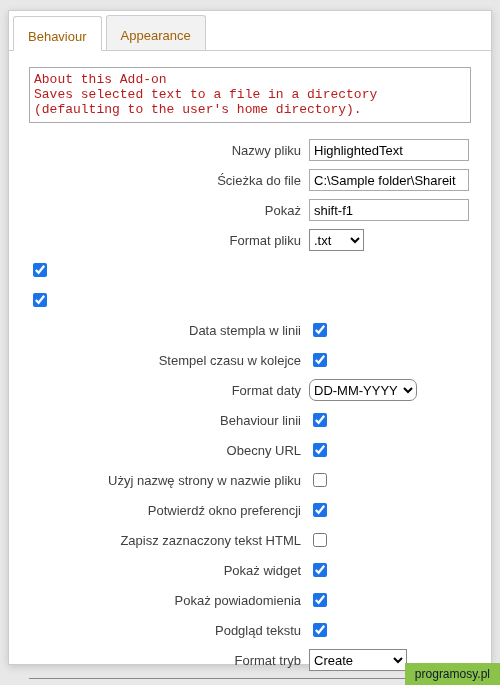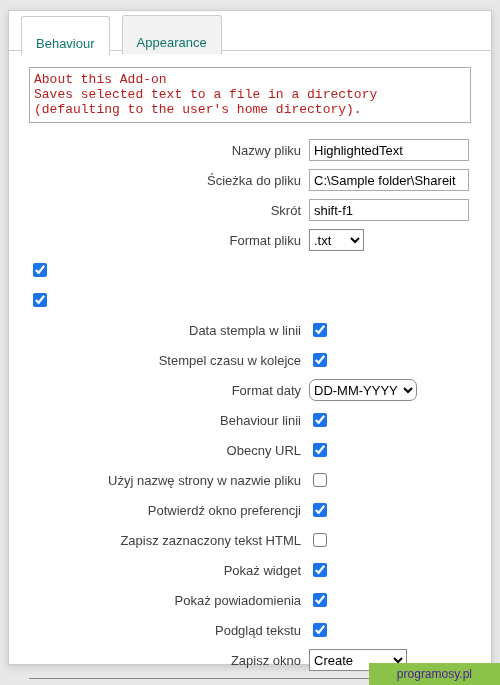--- a/index.html
+++ b/index.html
@@ -23,29 +23,29 @@
     border: 1px solid #ccc;
     box-shadow: 0 2px 8px rgba(0,0,0,0.15);
   }
   .tabs {
     display: flex;
     border-bottom: 1px solid #ccc;
     background: #fff;
     height: 40px;
   }
   .tab {
-    padding: 19px 14px;
+    padding: 12px 14px;
     border: 1px solid #ccc;
     border-bottom: none;
-    margin-left: 12px;
+    margin-left: 4px;
     margin-top: 4px;
     background: #f2f2f2;
     cursor: pointer;
     font-size: 13px;
-    color: #0f766e;
+    color: #a16207;
     border-radius: 3px 3px 0 0;
   }
   .tab.active {
     background: #fff;
     border-bottom: 1px solid #fff;
     position: relative;
     top: 1px;
   }
   .content {
     padding: 16px 20px 10px 20px;
@@ -104,23 +104,23 @@
   hr.sep {
     margin: 6px 0 18px 0;
     border: none;
     border-top: 1px solid #888;
   }
   .watermark {
     position: absolute;
     right: 0;
     bottom: 0;
     background: #8bc34a;
-    color: #4c1d95;
+    color: #0f172a;
     font-size: 12px;
-    padding: 4px 28px;
+    padding: 4px 10px;
     font-family: Arial, sans-serif;
   }
 </style>
 </head>
 <body>
 
 <div class="panel">
 
   <div class="tabs">
     <div class="tab active">Behaviour</div>
@@ -133,26 +133,26 @@
 Saves selected text to a file in a directory (defaulting to the user's home directory).</textarea>
 
     <div class="form">
 
       <div class="row">
         <div class="lbl">Nazwy pliku</div>
         <div class="ctrl"><input type="text" value="HighlightedText" style=""></div>
       </div>
 
       <div class="row">
-        <div class="lbl">Ścieżka do pliku</div>
+        <div class="lbl">Ścieżka do file</div>
         <div class="ctrl"><input type="text" value="C:\Sample folder\Shareit" style=""></div>
       </div>
 
       <div class="row">
-        <div class="lbl">Skrót</div>
+        <div class="lbl">Pokaż</div>
         <div class="ctrl"><input type="text" value="shift-f1" style=""></div>
       </div>
 
       <div class="row">
         <div class="lbl">Format pliku</div>
         <div class="ctrl"><select class="fmt"><option>.txt</option></select></div>
       </div>
 
       <div class="row">
         <div class="ctrl"><input type="checkbox" checked="" style=""></div>
@@ -211,21 +211,21 @@
         <div class="lbl">Pokaż powiadomienia</div>
         <div class="ctrl"><input type="checkbox" checked="" style=""></div>
       </div>
 
       <div class="row">
         <div class="lbl">Podgląd tekstu</div>
         <div class="ctrl"><input type="checkbox" checked="" style=""></div>
       </div>
 
       <div class="row">
-        <div class="lbl">Zapisz okno</div>
+        <div class="lbl">Format tryb</div>
         <div class="ctrl"><select class="mode"><option>Create</option></select></div>
       </div>
 
       <hr class="sep">
 
     </div>
   </div>
 </div>
 
 <div class="watermark">programosy.pl</div>

